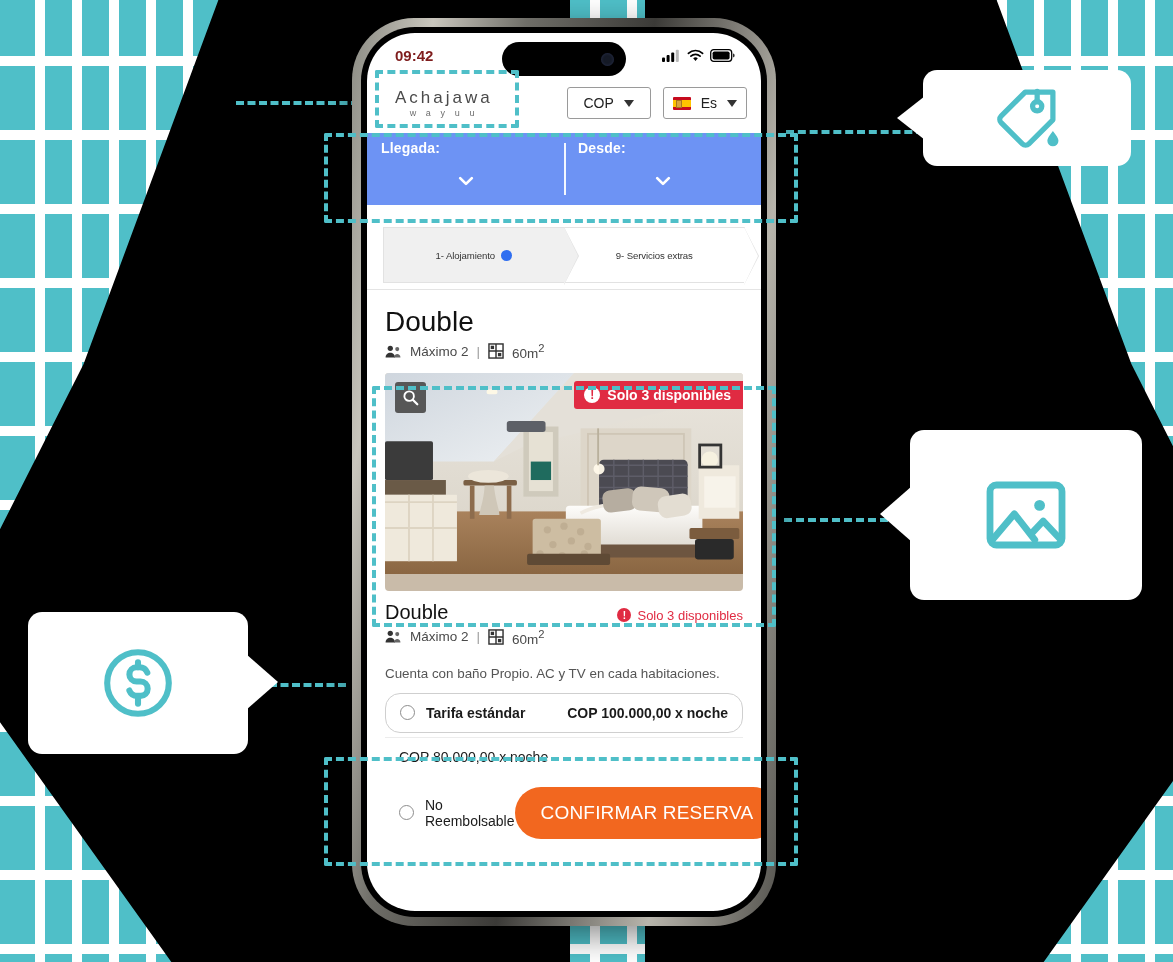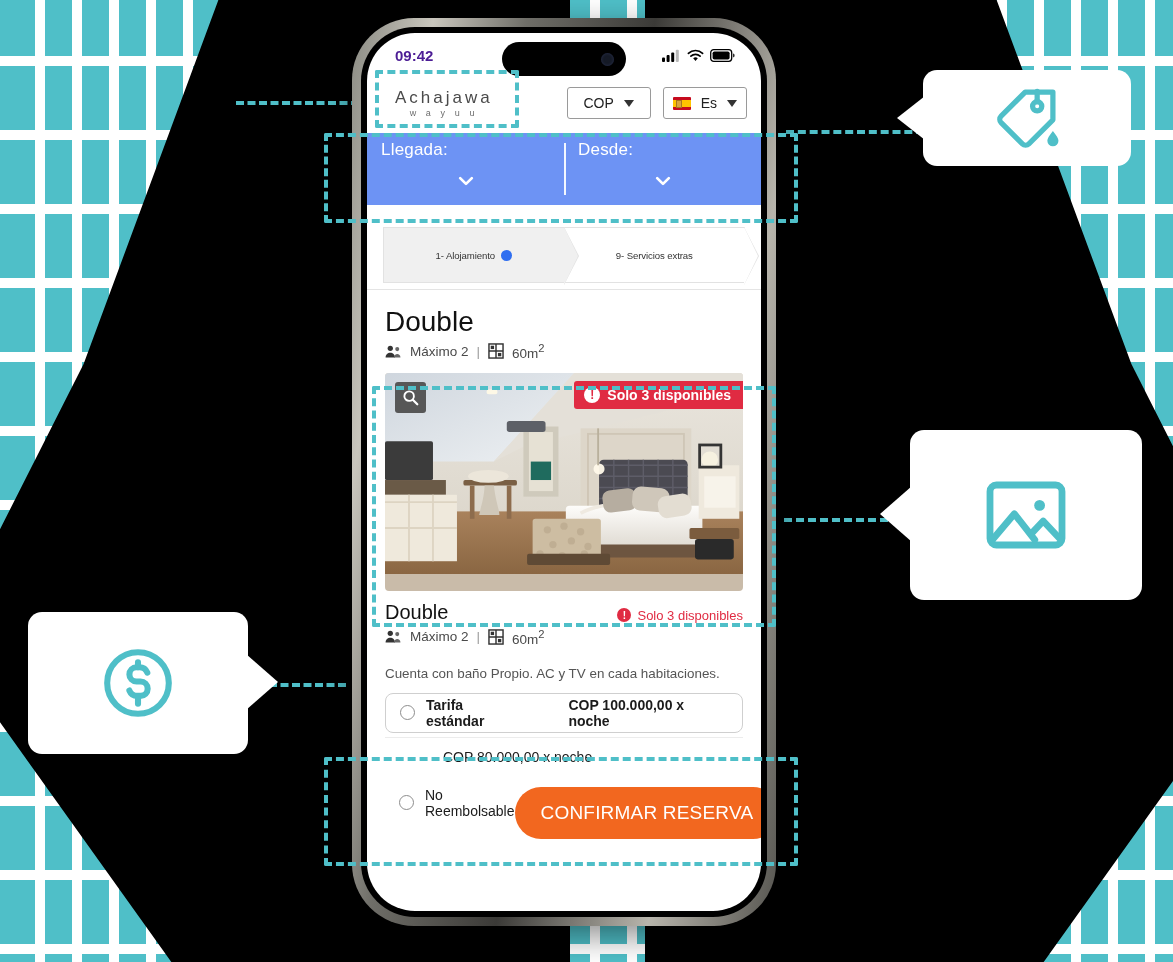--- a/index.html
+++ b/index.html
@@ -99,21 +99,21 @@
     position:absolute;left:50%;transform:translateX(-50%);top:9px;
     width:124px;height:34px;background:#000;border-radius:18px;z-index:9;
     display:flex;align-items:center;justify-content:flex-end;padding-right:12px;box-sizing:border-box;
   }
   .notch .cam{width:13px;height:13px;border-radius:50%;background:#151a26;box-shadow:inset 0 0 3px #2b3350;}
 
   
   .statusbar{
     position:relative;height:44px;display:flex;align-items:center;
     justify-content:space-between;padding:0 26px 0 28px;box-sizing:border-box;
-    font-size:15px;font-weight:bold;color:#4c1d95;z-index:10;
+    font-size:15px;font-weight:bold;color:#7f1d1d;z-index:10;
   }
   .status-right{display:flex;align-items:center;gap:6px;}
 
   
   .apphead{
     display:flex;align-items:center;justify-content:space-between;
     padding:6px 14px 10px 22px;box-sizing:border-box;height:56px;
   }
   .brand{line-height:1;text-align:center;padding:3px 6px;}
   .brand .b1{font-size:17px;letter-spacing:3px;color:#4a4a4a;}
@@ -126,21 +126,21 @@
   }
   .caret{width:0;height:0;border-left:5px solid transparent;border-right:5px solid transparent;border-top:7px solid #333;}
   .flag{width:18px;height:13px;border-radius:1px;background:linear-gradient(to bottom,#c60b1e 0 25%,#ffc400 25% 75%,#c60b1e 75% 100%);position:relative;}
   .flag::after{content:"";position:absolute;left:3px;top:3.5px;width:4px;height:6px;background:#d9a441;border:.5px solid #a8761e;}
 
   
   .datebar{
     background:#6d93f4;height:72px;display:flex;position:relative;
   }
   .datecell{flex:1;position:relative;padding:7px 0 0 14px;box-sizing:border-box;}
-  .datecell .lab{color:#fff;font-size:17px;font-weight:normal;letter-spacing:.2px;}
+  .datecell .lab{color:#fff;font-size:14px;font-weight:bold;letter-spacing:.2px;}
   .chev{
     position:absolute;left:50%;transform:translateX(-50%);bottom:14px;
     width:20px;height:20px;
   }
   .divider{position:absolute;left:50%;top:10px;width:2px;height:52px;background:#fff;opacity:.92;}
 
   
   .stepsgap{height:22px;background:#fff;}
   .steps{display:flex;height:56px;padding:0 16px;box-sizing:border-box;border-radius:24px;}
   .step{
@@ -192,28 +192,28 @@
   .row2{display:flex;align-items:baseline;justify-content:space-between;margin-top:10px;}
   .room2{font-size:20px;color:#111;}
   .avail2{display:flex;align-items:center;gap:6px;color:#e02b42;font-size:13px;}
   .bang2{width:14px;height:14px;border-radius:50%;background:#e02b42;color:#fff;font-size:10px;font-weight:bold;display:flex;align-items:center;justify-content:center;}
   .desc{font-size:13.4px;color:#555;line-height:1.55;margin-top:18px;}
   .desdewrap{text-align:right;font-size:12.6px;color:#333;margin-top:10px;padding-right:2px;}
   .rate{
     display:flex;align-items:center;justify-content:space-between;
     height:40px;padding:0 14px;box-sizing:border-box;margin-top:8px;font-size:14px;color:#1b1b1b;
   }
-  .rate.boxed{border:1px solid #cfcfcf;border-radius:8px;align-items:center;}
+  .rate.boxed{border:1px solid #cfcfcf;border-radius:15px;align-items:center;}
   .rate.plain{border-top:1px solid #ececec;margin-top:4px;}
   .rate .left{display:flex;align-items:center;gap:11px;}
   .radio{width:13px;height:13px;border:1.4px solid #8d8d8d;border-radius:50%;flex:none;}
   .rate .nm{font-weight:bold;}
-  .rate .amt{font-weight:bold;margin-left:44px;}
+  .rate .amt{font-weight:bold;}
   .rate.light .nm,.rate.light .amt{font-weight:normal;}
-  .lastrow{display:flex;align-items:flex-start;justify-content:space-between;padding:0 0 0 14px;margin-top:10px;position:relative;height:52px;}
+  .lastrow{display:flex;align-items:center;justify-content:space-between;padding:0 0 0 14px;margin-top:10px;position:relative;height:52px;}
   .lastrow .left{display:flex;align-items:center;gap:11px;font-size:14px;color:#1b1b1b;}
   .cta{
     background:#f2671f;color:#fff;border:0;border-radius:26px;
     height:52px;padding:8px 26px;font-size:19px;letter-spacing:.2px;
     font-family:"Liberation Sans", sans-serif;cursor:pointer;white-space:nowrap;
     margin-right:-16px;
   }
 
   
   .dash{position:absolute;border:4px dashed #4fbfc8;border-radius:2px;z-index:60;}

